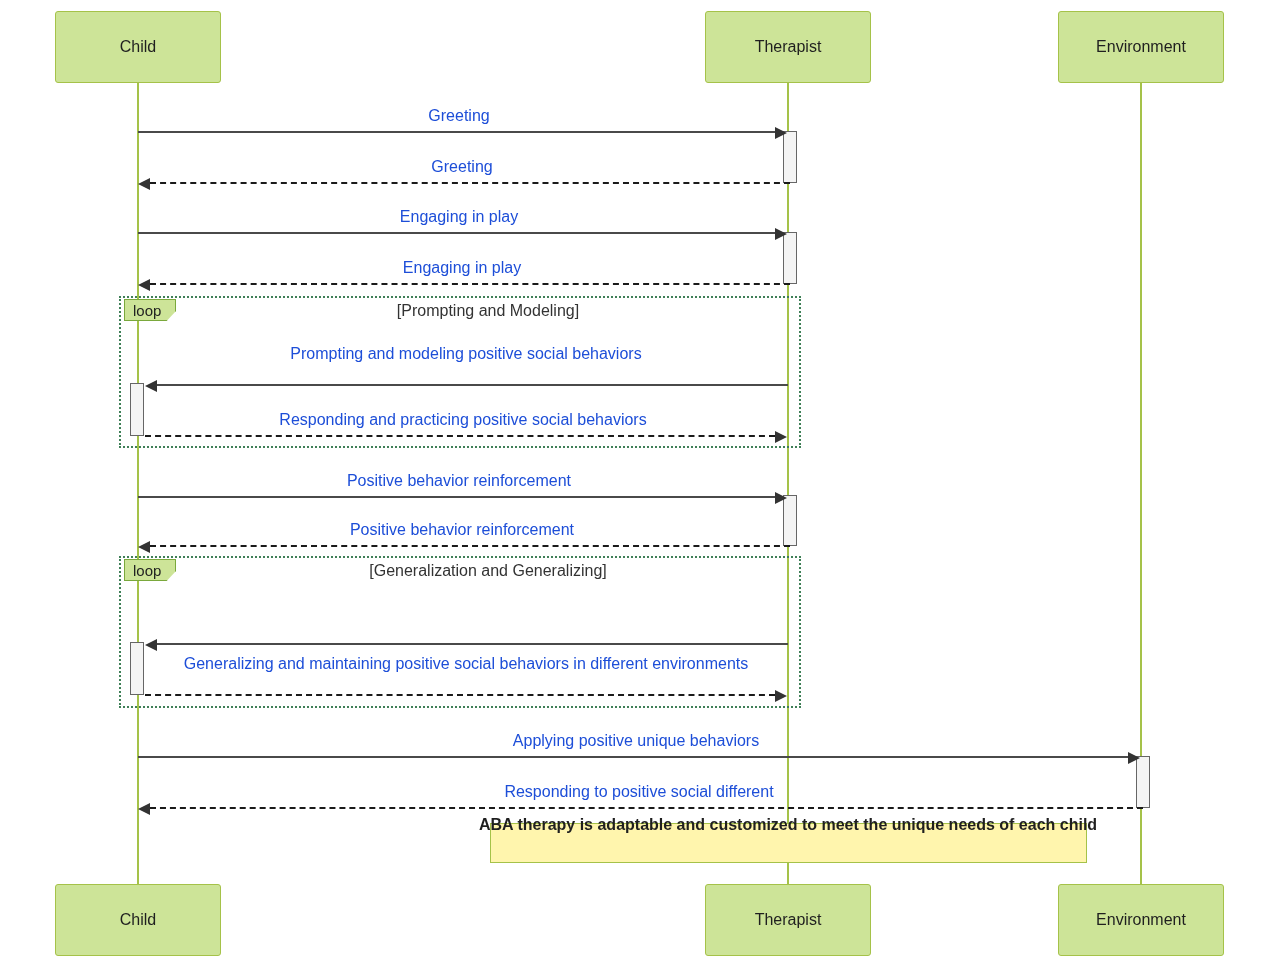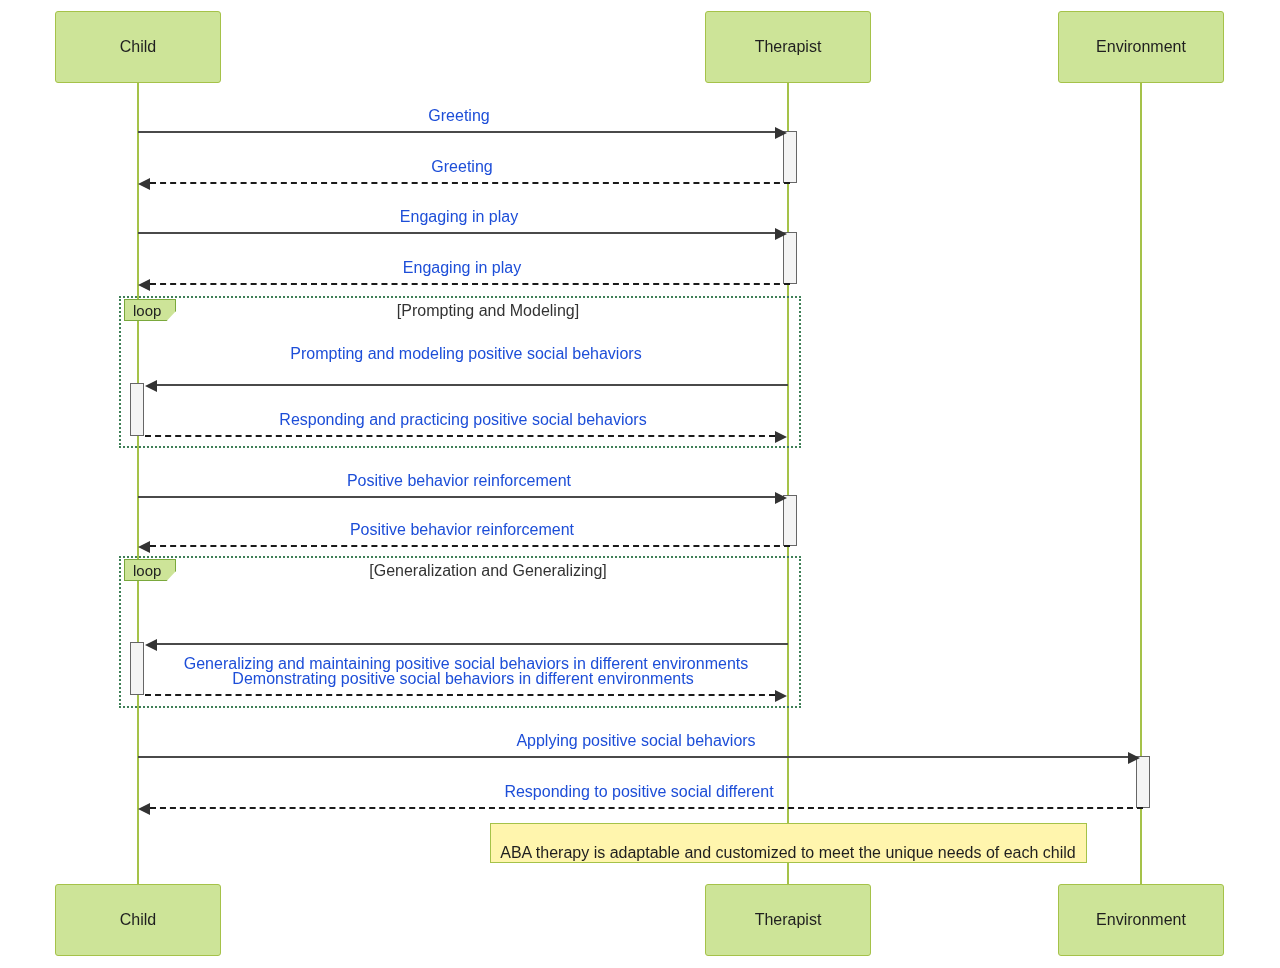--- a/index.html
+++ b/index.html
@@ -222,28 +222,27 @@
   <div class="msg-label" style="left:462px; top:522px;">Positive behavior reinforcement</div>
 
   <div class="msg" style="left:157px; top:643px; width:631px;">
     <span class="arrowhead left"></span>
   </div>
   <div class="msg-label" style="left:466px; top:656px;">Generalizing and maintaining positive social behaviors in different environments</div>
 
   <div class="msg dashed" style="left:145px; top:694px; width:630px;">
     <span class="arrowhead right"></span>
   </div>
-  <div class="msg-label" style="left:463px; top:671px;">Demonstrating positive social behaviors in different environments</div>
 
   <div class="msg" style="left:138px; top:756px; width:990px;">
     <span class="arrowhead right"></span>
   </div>
-  <div class="msg-label" style="left:636px; top:733px;">Applying positive social behaviors</div>
+  <div class="msg-label" style="left:636px; top:733px;">Applying positive unique behaviors</div>
 
   <div class="msg dashed" style="left:150px; top:807px; width:993px;">
     <span class="arrowhead left"></span>
   </div>
   <div class="msg-label" style="left:639px; top:784px;">Responding to positive social different</div>
 
   <div class="note-box" style="left:490px; top:823px; width:597px; height:40px;"></div>
-  <div class="note-text" style="left:788px; top:845px;">ABA therapy is adaptable and customized to meet the unique needs of each child</div>
+  <div class="note-text" style="left:788px; top:817px;font-weight:bold;">ABA therapy is adaptable and customized to meet the unique needs of each child</div>
 
 </div>
 
 </body></html>

